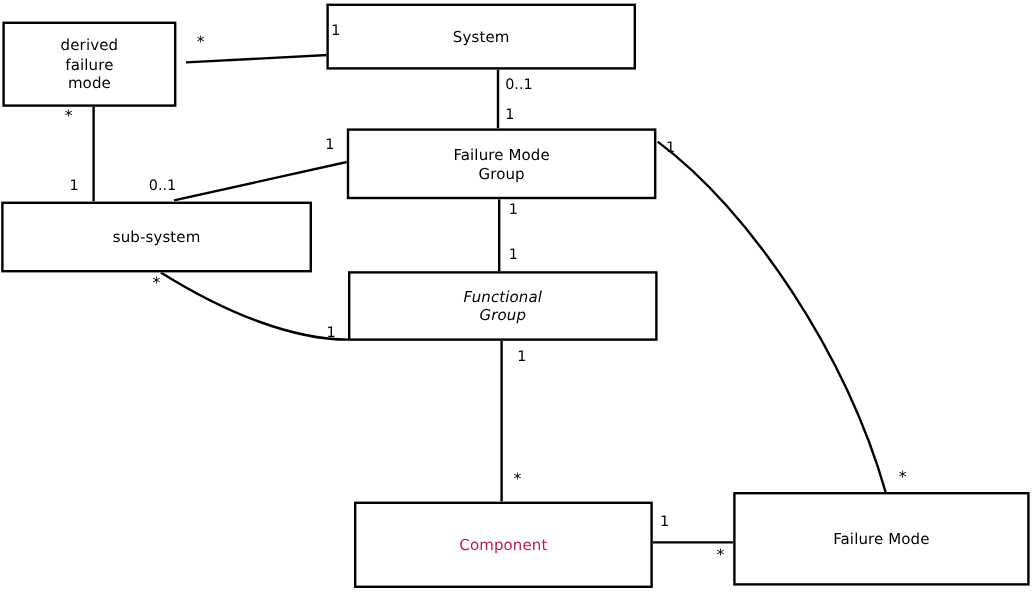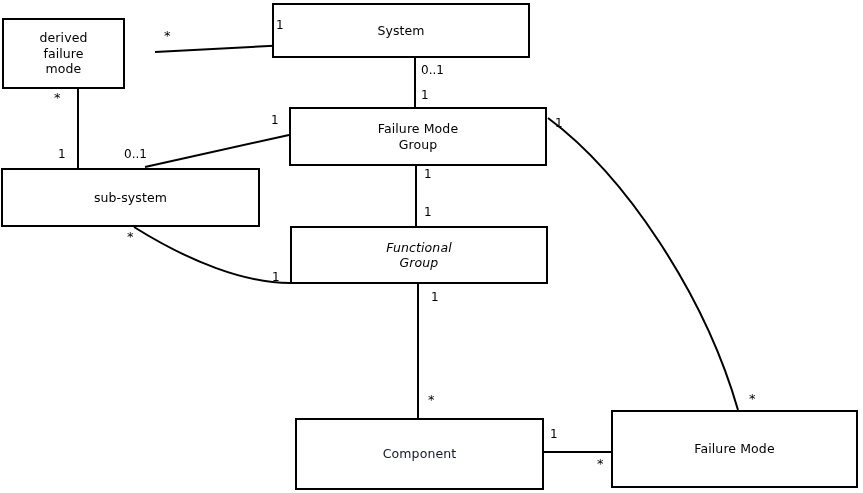--- a/index.html
+++ b/index.html
@@ -68,41 +68,41 @@
         <path d="M 145 167 L 289 135"></path>
         <path d="M 416 166 L 416 226"></path>
         <path d="M 134 227 C 190 262 245 283 290 283"></path>
         <path d="M 418 284 L 418 418"></path>
         <path d="M 548 118 C 625 175 705 295 738 410"></path>
         <path d="M 544 452 L 611 452"></path>
       </g>
   </svg>
 
   <div id="boxes-layer">
-      <div class="uml-box" style="left: 2px; top: 18px; width: 123px; height: 71px; border-color: rgb(0, 0, 0);">
+      <div class="uml-box" style="left: 2px; top: 18px; width: 145px; height: 71px; border-color: rgb(0, 0, 0);">
         <div class="uml-box-label" style="color: rgb(0, 0, 0);">derived
 failure
 mode</div>
       </div>
       <div class="uml-box" style="left: 272px; top: 3px; width: 258px; height: 55px; border-color: rgb(0, 0, 0);">
         <div class="uml-box-label" style="color: rgb(0, 0, 0);">System</div>
       </div>
       <div class="uml-box" style="left: 289px; top: 107px; width: 258px; height: 59px; border-color: rgb(0, 0, 0);">
         <div class="uml-box-label" style="color: rgb(0, 0, 0);">Failure Mode
 Group</div>
       </div>
       <div class="uml-box" style="left: 1px; top: 168px; width: 259px; height: 59px; border-color: rgb(0, 0, 0);">
         <div class="uml-box-label" style="color: rgb(0, 0, 0);">sub-system</div>
       </div>
       <div class="uml-box" style="left: 290px; top: 226px; width: 258px; height: 58px; border-color: rgb(0, 0, 0);">
         <div class="uml-box-label" style="color: rgb(0, 0, 0); font-style: italic;">Functional
 Group</div>
       </div>
       <div class="uml-box" style="left: 295px; top: 418px; width: 249px; height: 72px; border-color: rgb(0, 0, 0);">
-        <div class="uml-box-label" style="color: #0f172a;">Component</div>
+        <div class="uml-box-label" style="color: #be185d;">Component</div>
       </div>
       <div class="uml-box" style="left: 611px; top: 410px; width: 247px; height: 78px; border-color: rgb(0, 0, 0);">
         <div class="uml-box-label" style="color: rgb(0, 0, 0);">Failure Mode</div>
       </div>
     </div>
   <div id="labels-layer">
       <span class="mult-label mult-star" style="left: 164px; top: 30px; color: rgb(0, 0, 0);">*</span>
       <span class="mult-label" style="left: 276px; top: 19px; color: rgb(0, 0, 0);">1</span>
       <span class="mult-label" style="left: 421px; top: 64px; color: rgb(0, 0, 0);">0..1</span>
       <span class="mult-label" style="left: 421px; top: 89px; color: rgb(0, 0, 0);">1</span>

